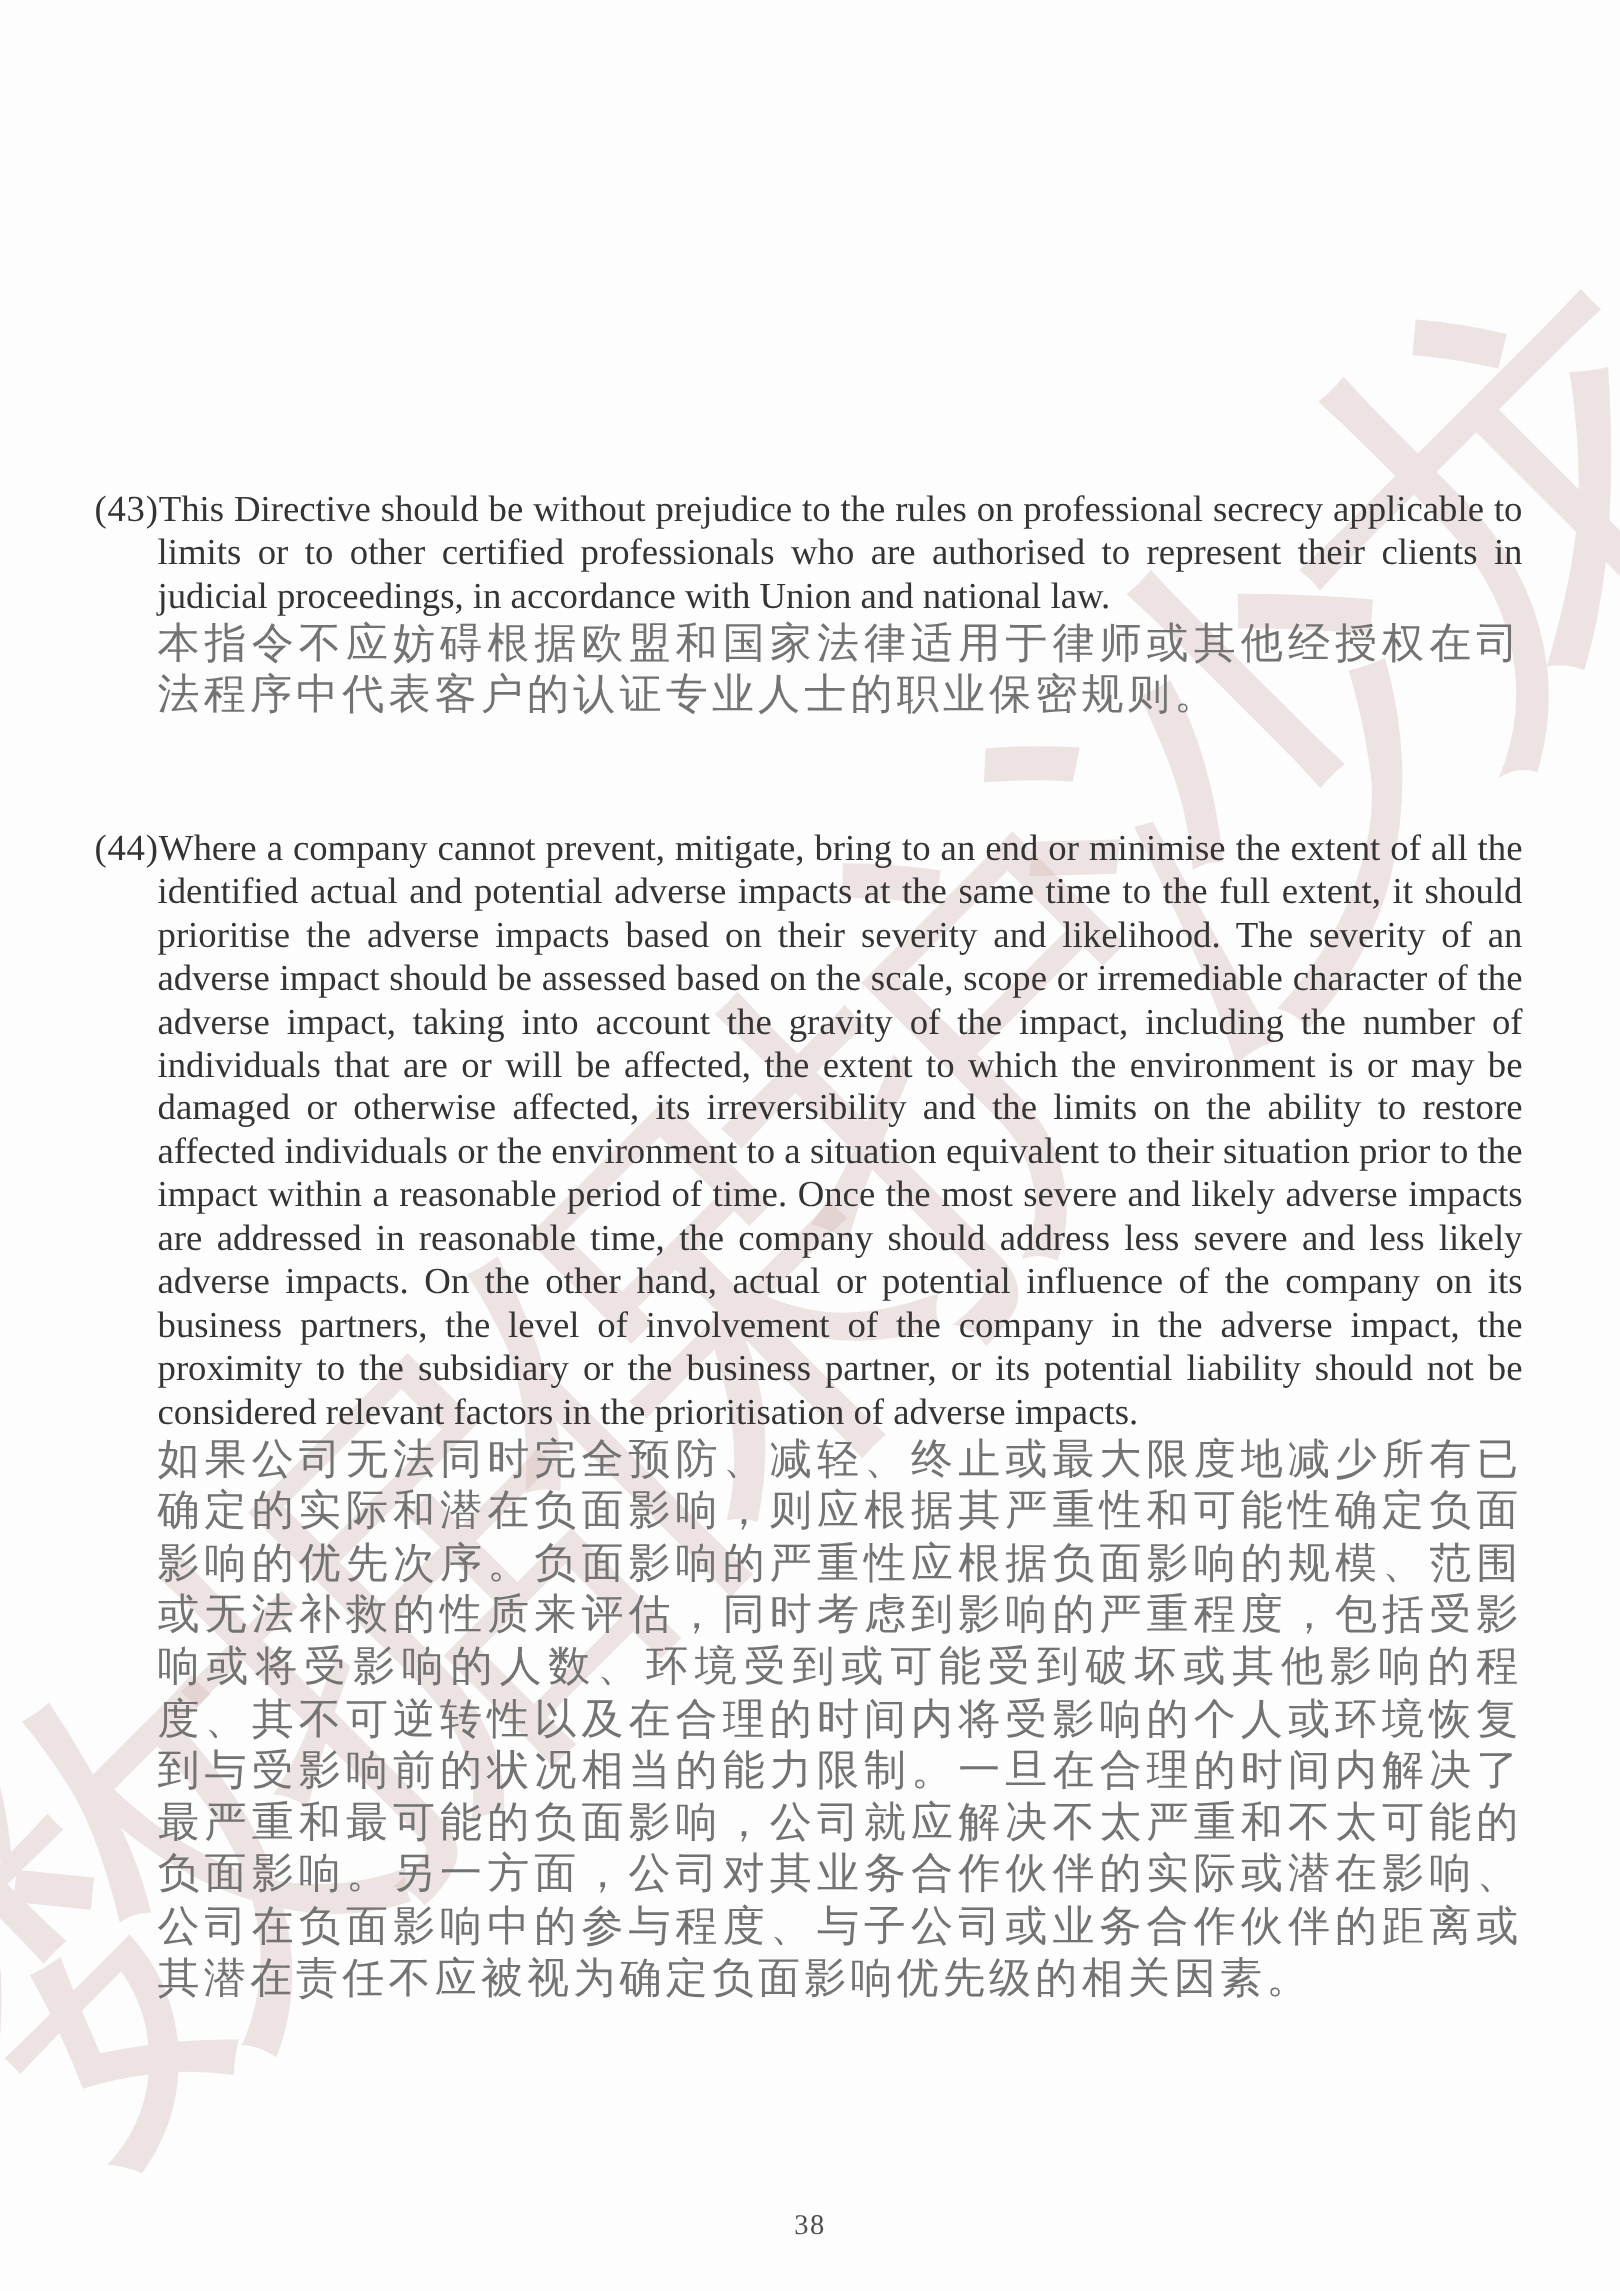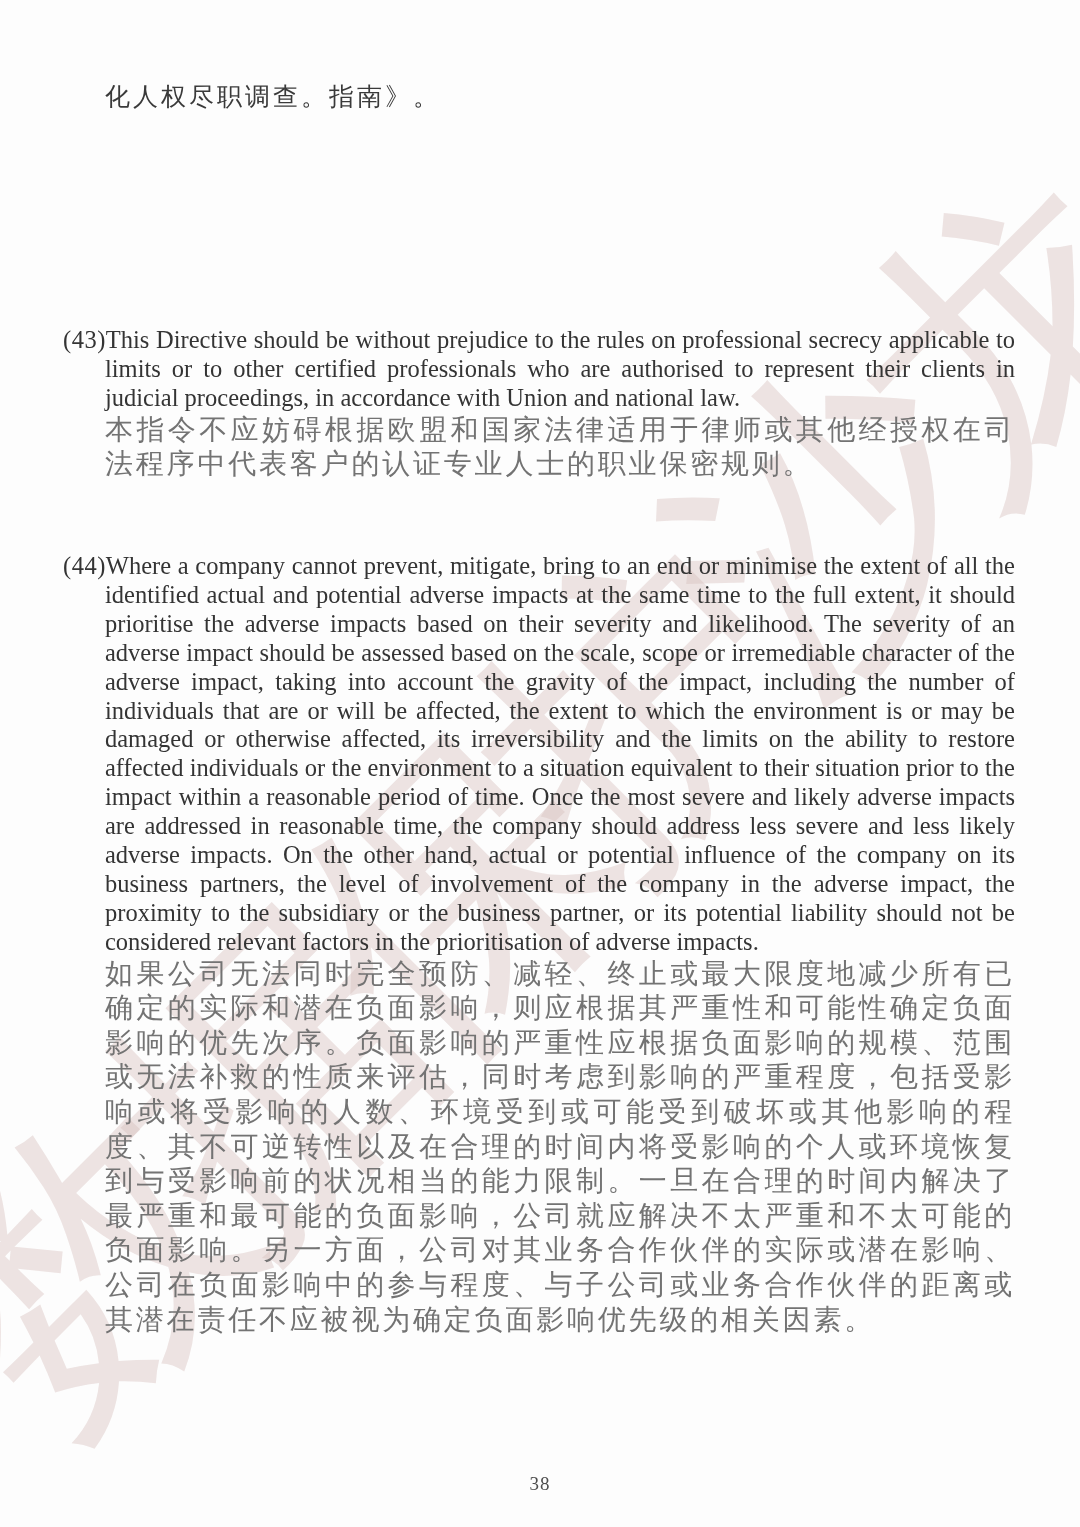--- a/index.html
+++ b/index.html
@@ -84,21 +84,20 @@
 </style>
 </head>
 <body>
 
 <div class="page">
 
   <div class="watermark-layer">数据保护沙龙</div>
 
   <div class="content">
 
-    <div class="top-fragment">化人权尽职调查。指南》。</div>
 
     <div class="recital recital-43">
       <div class="eng">
         <span class="num">(43)</span><span>This Directive should be without prejudice to the rules on professional secrecy applicable to limits or to other certified professionals who are authorised to represent their clients in judicial proceedings, in accordance with Union and national law.</span>
       </div>
       <div class="chn">本指令不应妨碍根据欧盟和国家法律适用于律师或其他经授权在司法程序中代表客户的认证专业人士的职业保密规则。</div>
     </div>
 
     <div class="recital recital-44">
       <div class="eng">

